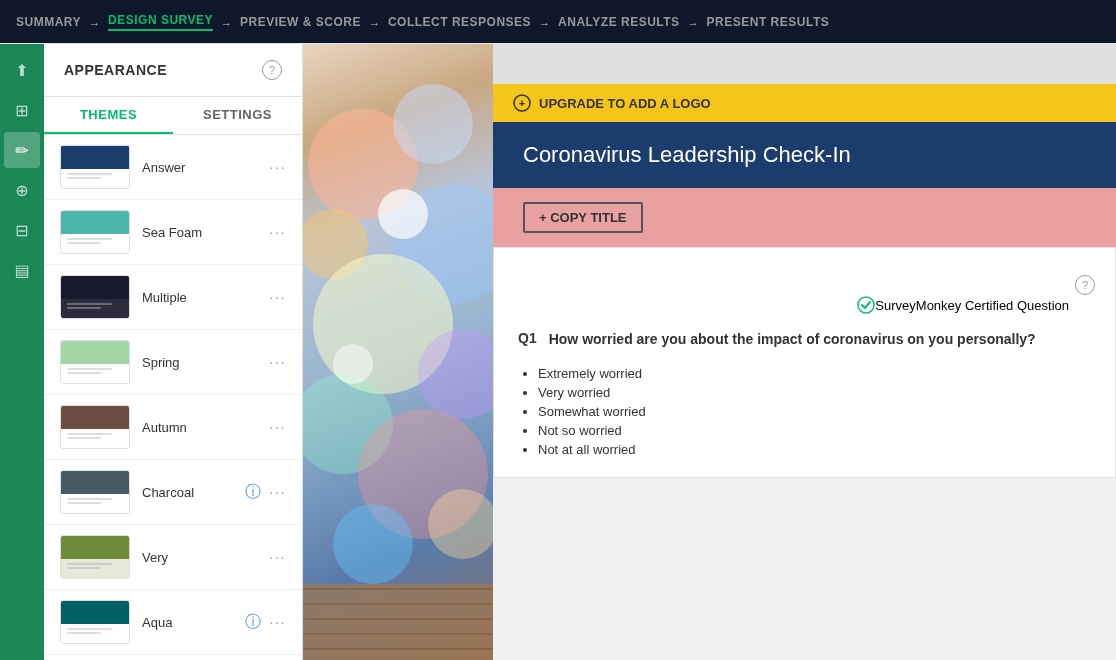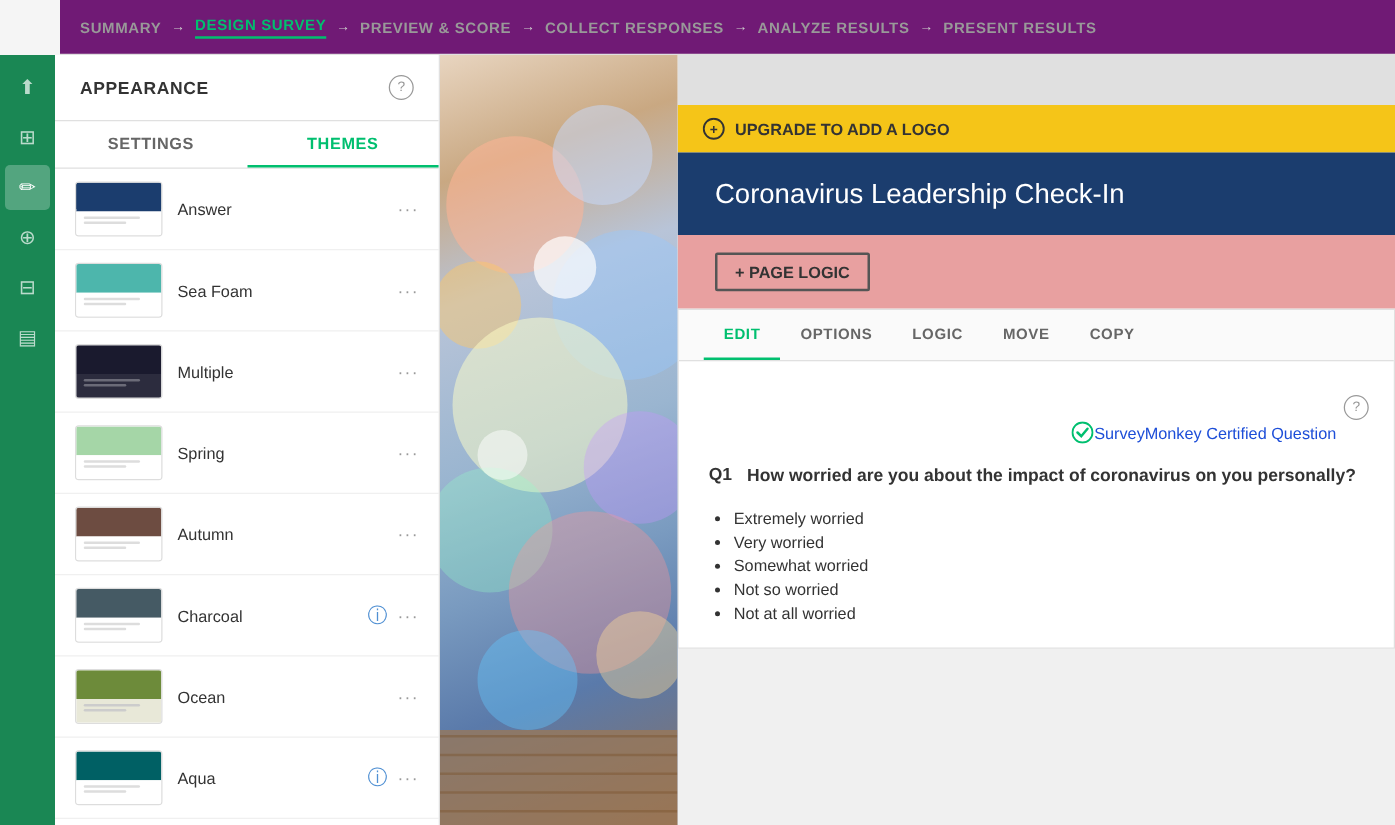--- a/index.html
+++ b/index.html
@@ -1,22 +1,22 @@
 <!DOCTYPE html>
 <html><head>
   <meta charset="utf-8">
   <style>
     * { box-sizing: border-box; margin: 0; padding: 0; }
     body { font-family: -apple-system, BlinkMacSystemFont, 'Segoe UI', Helvetica, Arial, sans-serif; font-size: 14px; background: #f5f5f5; overflow: hidden; }
 
     
     .top-nav {
       display: flex; align-items: center; height: 44px;
-      background: #701a75; border-bottom: 1px solid #e0e0e0;
-      padding: 0 16px; gap: 0; margin-left: 48px;
+      background: #0f172a; border-bottom: 1px solid #e0e0e0;
+      padding: 0 16px; gap: 0;
     }
     .nav-step {
       display: flex; align-items: center; gap: 6px;
       font-size: 12px; font-weight: 600; color: #999; text-transform: uppercase; letter-spacing: 0.5px;
       cursor: pointer; white-space: nowrap;
     }
     .nav-step.active { color: #00bf6f; border-bottom: 2px solid #00bf6f; padding-bottom: 2px; }
     .nav-arrow { color: #ccc; font-size: 11px; margin: 0 8px; }
 
     
@@ -27,21 +27,21 @@
       width: 44px; background: #1a8754; display: flex; flex-direction: column; align-items: center; padding-top: 8px; gap: 4px;
     }
     .icon-bar-item {
       width: 36px; height: 36px; display: flex; align-items: center; justify-content: center;
       color: rgba(255,255,255,0.7); cursor: pointer; border-radius: 4px; font-size: 16px;
     }
     .icon-bar-item.active { background: rgba(255,255,255,0.25); color: #fff; }
 
     
     .sidebar {
-      width: 308px; background: #fff; border-right: 1px solid #e0e0e0;
+      width: 259px; background: #fff; border-right: 1px solid #e0e0e0;
       display: flex; flex-direction: column; overflow: hidden;
     }
     .sidebar-header {
       padding: 16px 20px; display: flex; align-items: center; justify-content: space-between;
       border-bottom: 1px solid #e0e0e0;
     }
     .sidebar-header-title { font-size: 14px; font-weight: 700; color: #333; text-transform: uppercase; letter-spacing: 0.5px; }
     .sidebar-help { width: 20px; height: 20px; border-radius: 50%; border: 1px solid #999; display: flex; align-items: center; justify-content: center; color: #999; font-size: 11px; cursor: pointer; }
 
     .sidebar-tabs { display: flex; border-bottom: 1px solid #e0e0e0; }
@@ -97,21 +97,21 @@
     
     .question-panel { background: #fff; border: 1px solid #e0e0e0; margin: 0; padding: 0; }
     .question-tabs { display: flex; border-bottom: 1px solid #e0e0e0; padding: 0 20px; background: #fafafa; }
     .q-tab {
       padding: 12px 16px; font-size: 12px; font-weight: 700; color: #666;
       cursor: pointer; text-transform: uppercase; letter-spacing: 0.5px; border-bottom: 2px solid transparent;
     }
     .q-tab.active { color: #00bf6f; border-bottom-color: #00bf6f; }
 
     .certified-row { display: flex; justify-content: flex-end; align-items: center; gap: 6px; padding: 8px 20px; }
-    .certified-badge { display: flex; align-items: center; gap: 0; font-size: 13px; color: #1d4ed8; margin-top: 40px; }
+    .certified-badge { display: flex; align-items: center; gap: 0; font-size: 13px; color: #000000; margin-top: 40px; }
 
     .q-type-label { padding: 16px 24px 4px; font-size: 13px; color: #666; }
     .q-row { display: flex; gap: 12px; padding: 8px 24px 16px; }
     .q-num { font-weight: 700; font-size: 14px; color: #333; flex-shrink: 0; }
     .q-text { font-weight: 700; font-size: 14px; color: #333; line-height: 1.4; }
 
     .answer-choices { padding: 0 24px 16px; }
     .answer-label { font-weight: 700; font-size: 14px; color: #333; margin-bottom: 10px; }
     .answer-list { list-style: disc; padding-left: 20px; }
     .answer-list li { font-size: 13px; color: #333; margin-bottom: 4px; }
@@ -143,22 +143,22 @@
     <div class="icon-bar-item">⊟</div>
     <div class="icon-bar-item">▤</div>
   </div>
 
   <div class="sidebar">
     <div class="sidebar-header">
       <span class="sidebar-header-title">APPEARANCE</span>
       <span class="sidebar-help">?</span>
     </div>
     <div class="sidebar-tabs">
+      <div class="sidebar-tab active">THEMES</div>
       <div class="sidebar-tab">SETTINGS</div>
-      <div class="sidebar-tab active">THEMES</div>
     </div>
     <div class="theme-list">
 
       <div class="theme-item">
         <div class="theme-thumb thumb-ocean">
           <div style="position:absolute;top:0;left:0;right:0;height:55%;background:#1b3d6e;"></div>
           <div style="position:absolute;bottom:0;left:0;right:0;height:45%;background:#fff;padding:4px 6px;">
             <div style="height:2px;background:#ddd;margin-bottom:2px;border-radius:1px;width:80%;"></div>
             <div style="height:2px;background:#ddd;margin-bottom:2px;border-radius:1px;width:60%;"></div>
           </div>
@@ -241,21 +241,21 @@
       </div>
 
       <div class="theme-item">
         <div class="theme-thumb">
           <div style="position:absolute;top:0;left:0;right:0;height:55%;background:#6d8b3a;"></div>
           <div style="position:absolute;bottom:0;left:0;right:0;height:45%;background:#e8e8d8;padding:4px 6px;">
             <div style="height:2px;background:#ccc;margin-bottom:2px;border-radius:1px;width:80%;"></div>
             <div style="height:2px;background:#ccc;border-radius:1px;width:60%;"></div>
           </div>
         </div>
-        <span class="theme-name">Ocean</span>
+        <span class="theme-name">Very</span>
         <div class="theme-actions">
           <span class="theme-more">···</span>
         </div>
       </div>
 
       <div class="theme-item">
         <div class="theme-thumb">
           <div style="position:absolute;top:0;left:0;right:0;height:55%;background:#006064;"></div>
           <div style="position:absolute;bottom:0;left:0;right:0;height:45%;background:#fff;padding:4px 6px;">
             <div style="height:2px;background:#ddd;margin-bottom:2px;border-radius:1px;width:80%;"></div>
@@ -313,32 +313,25 @@
         <text x="9" y="13" text-anchor="middle" font-size="11" fill="#333">+</text>
       </svg>
       <span>UPGRADE TO ADD A LOGO</span>
     </div>
 
     <div class="survey-header">
       <span>Coronavirus Leadership Check-In</span>
     </div>
 
     <div class="survey-page-title-area">
-      <button class="page-title-btn">+ PAGE LOGIC</button>
+      <button class="page-title-btn">+ COPY TITLE</button>
     </div>
 
     <div class="question-panel">
 
-      <div class="question-tabs">
-        <div class="q-tab active">EDIT</div>
-        <div class="q-tab">OPTIONS</div>
-        <div class="q-tab">LOGIC</div>
-        <div class="q-tab">MOVE</div>
-        <div class="q-tab">COPY</div>
-      </div>
 
       <div class="certified-row">
         <div class="certified-badge">
           <svg width="18" height="18" viewBox="0 0 18 18">
             <circle cx="9" cy="9" r="8" fill="none" stroke="#00bf6f" stroke-width="1.5"></circle>
             <polyline points="5,9 8,12 13,6" fill="none" stroke="#00bf6f" stroke-width="2" stroke-linecap="round"></polyline>
           </svg>
           <span>SurveyMonkey Certified Question</span>
         </div>
         <span style="width:20px;height:20px;border-radius:50%;border:1px solid #999;display:inline-flex;align-items:center;justify-content:center;font-size:11px;color:#999;cursor:pointer;">?</span>

